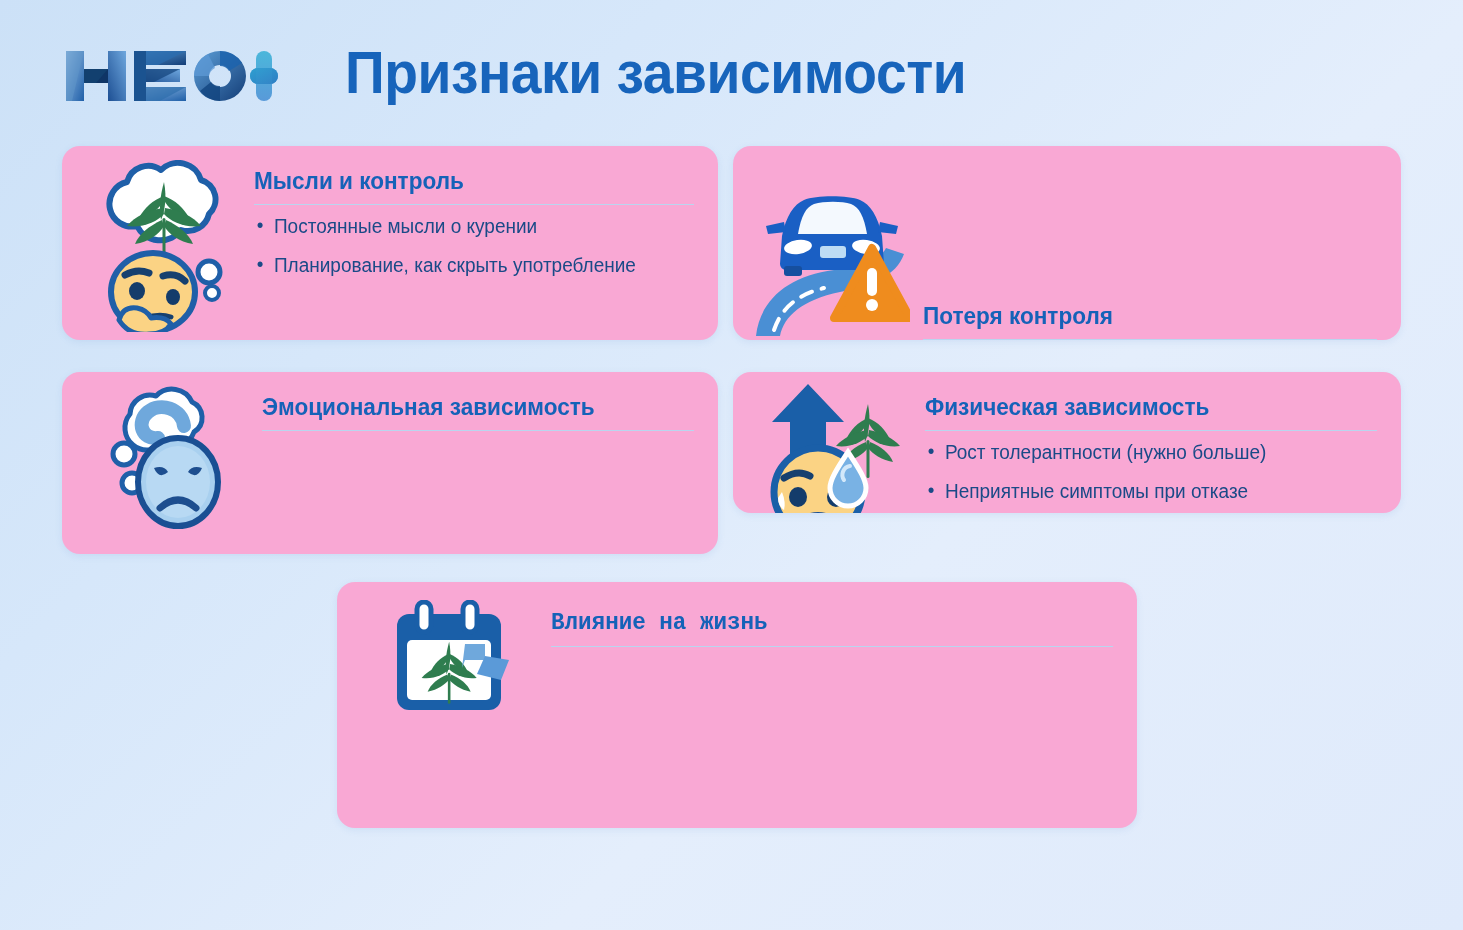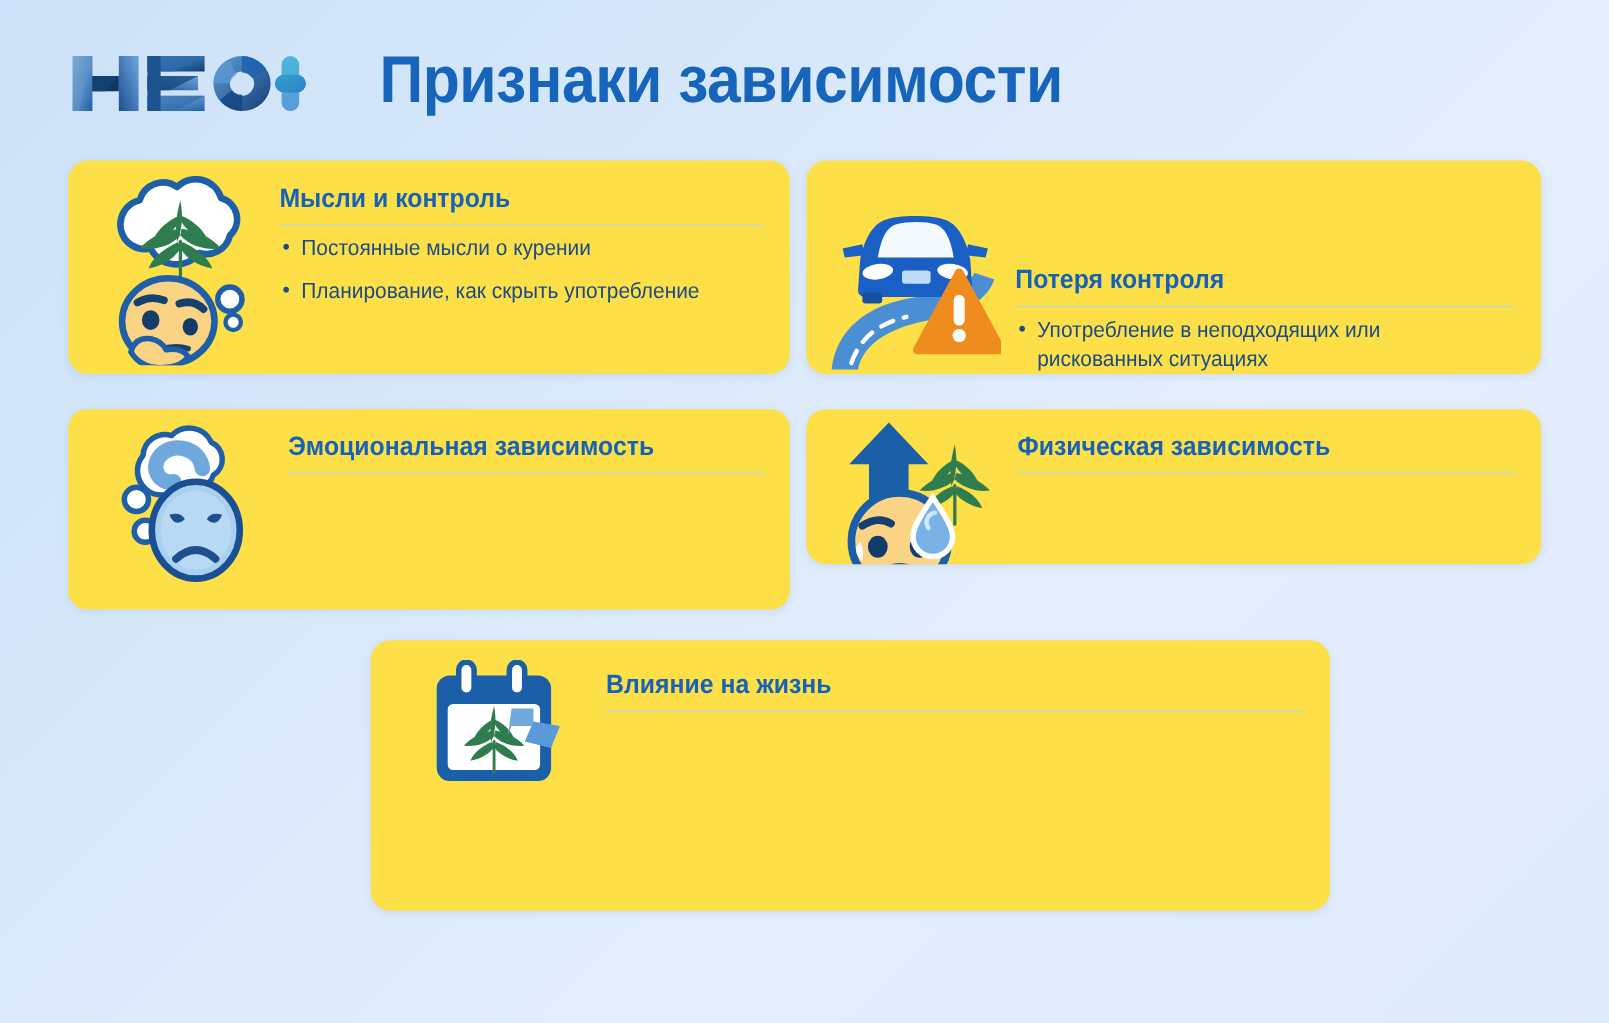--- a/index.html
+++ b/index.html
@@ -42,33 +42,33 @@
     letter-spacing: -0.5px;
     white-space: nowrap;
     font-stretch: condensed;
     transform: scaleX(0.92);
     transform-origin: left center;
   }
 
   
   .card {
     position: absolute;
-    background: #fde047;
+    background: #f9a8d4;
     border-radius: 18px;
     box-shadow: 0 2px 7px rgba(90,140,200,0.13);
     box-sizing: border-box;
     display: flex;
     align-items: flex-start;
     overflow: hidden;
   }
   .card-1 { left: 62px;  top: 146px; width: 656px; height: 194px; }
   .card-2 { left: 733px; top: 146px; width: 668px; height: 194px; align-items: flex-end; }
-  .card-3 { left: 62px;  top: 372px; width: 656px; height: 182px; border-radius: 17px; }
+  .card-3 { left: 62px;  top: 372px; width: 656px; height: 182px; }
   .card-4 { left: 733px; top: 372px; width: 668px; height: 141px; }
-  .card-5 { left: 337px; top: 582px; width: 872px; height: 246px; }
+  .card-5 { left: 337px; top: 582px; width: 800px; height: 246px; font-family: Liberation Mono, monospace; }
 
   .card-icon {
     flex: 0 0 auto;
     display: flex;
     align-items: flex-start;
     justify-content: center;
   }
   .card-1 .card-icon { width: 168px; padding: 14px 0 0 18px; }
   .card-2 .card-icon { width: 170px; padding: 10px 0 0 14px; }
   .card-3 .card-icon { width: 168px; padding: 12px 0 0 26px; }
@@ -255,23 +255,20 @@
         <rect x="108" y="76" width="18" height="10" rx="3" fill="#164f9f"></rect>
 
         <path d="M118,58 L156,128 L80,128 Z" fill="#ef8c1e" stroke="#ef8c1e" stroke-width="8" stroke-linejoin="round"></path>
         <rect x="113" y="78" width="10" height="28" rx="5" fill="#ffffff"></rect>
         <circle cx="118" cy="115" r="6" fill="#ffffff"></circle>
       </svg>
     </div>
     <div class="card-body">
       <div class="card-title">Потеря контроля</div>
       <div class="title-rule"></div>
-      <ul class="bullets">
-        <li>Употребление в неподходящих или рискованных ситуациях</li>
-      </ul>
     </div>
   </div>
 
   <div class="card card-3">
     <div class="card-icon">
       <svg width="140" height="150" viewBox="0 0 140 150">
 
         <path d="M28,30 a20,20 0 0,1 26,-18 a22,22 0 0,1 36,6 a17,17 0 0,1 2,30
                  a20,20 0 0,1 -30,10 a22,22 0 0,1 -34,-28 z" fill="#ffffff" stroke="#1f5fa8" stroke-width="5" stroke-linejoin="round"></path>
 
@@ -318,20 +315,24 @@
 
         <path d="M22,112 q4,10 2,18 q-6,-4 -6,-12 z" fill="#ffffff"></path>
 
         <path d="M88,72 C76,90 70,100 70,108 a18,18 0 0,0 36,0 C106,100 100,90 88,72 Z" fill="#79b2e4" stroke="#ffffff" stroke-width="5"></path>
         <path d="M84,100 a9,9 0 0,1 6,-14" stroke="#d2e8fa" stroke-width="4" fill="none" stroke-linecap="round"></path>
       </svg>
     </div>
     <div class="card-body">
       <div class="card-title">Физическая зависимость</div>
       <div class="title-rule"></div>
+      <ul class="bullets">
+        <li>Рост толерантности (нужно больше)</li>
+        <li>Неприятные симптомы при отказе</li>
+      </ul>
     </div>
   </div>
 
   <div class="card card-5">
     <div class="card-icon">
       <svg width="124" height="116" viewBox="0 0 124 116">
 
         <rect x="6" y="14" width="104" height="96" rx="12" fill="#1a5fa8"></rect>
         <rect x="16" y="40" width="84" height="60" rx="5" fill="#ffffff"></rect>
 

